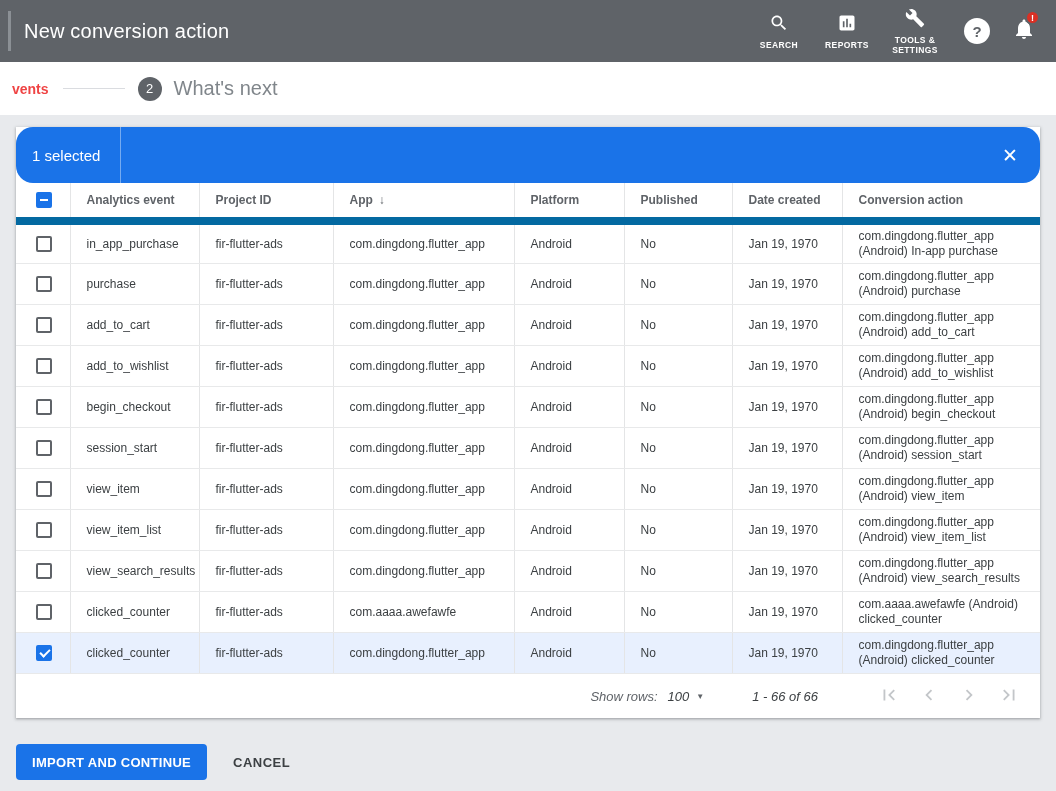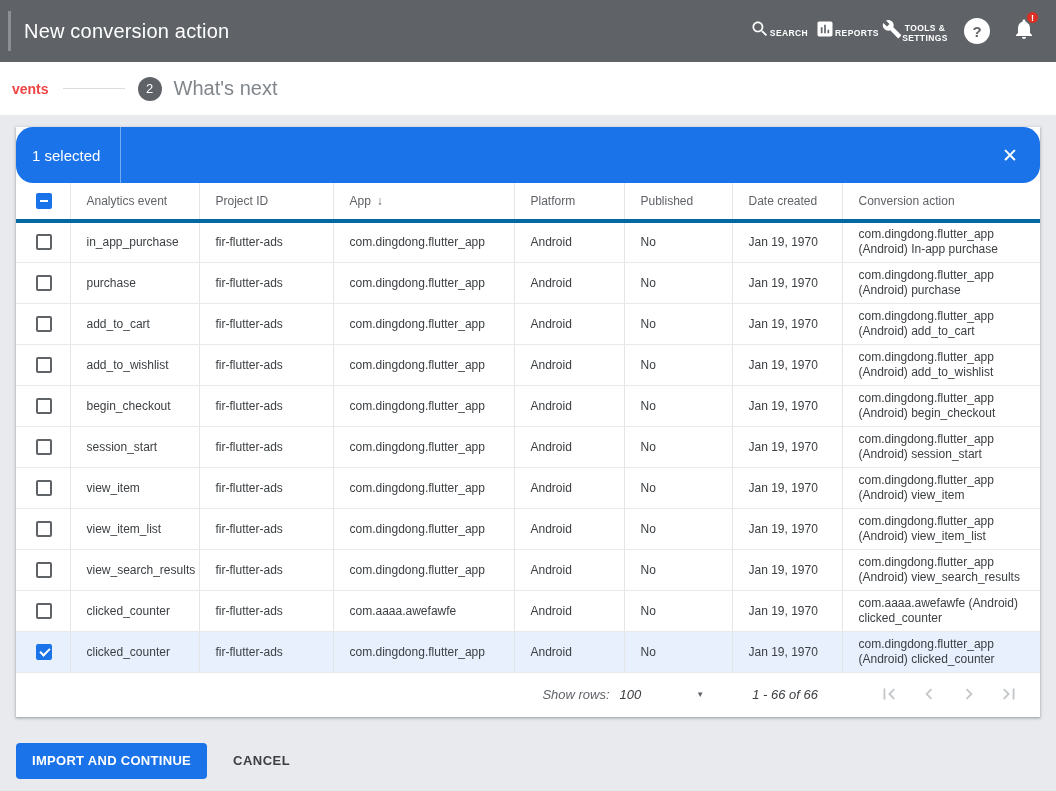--- a/index.html
+++ b/index.html
@@ -4,21 +4,21 @@
 <style>
   * { box-sizing: border-box; margin: 0; padding: 0; }
   html,body { width:1056px; height:791px; overflow:hidden; }
   body { font-family: "Liberation Sans", sans-serif; background:#e8eaed; }
 
   
   .appbar { height:62px; background:#5f6368; display:flex; align-items:center; position:relative; color:#fff; }
   .appbar-accent { position:absolute; left:8px; top:11px; width:3px; height:40px; background:#8b9095; }
   .appbar-title { margin-left:24px; font-size:20px; font-weight:500; letter-spacing:.2px; }
   .appbar-right { position:absolute; right:14px; top:0; height:62px; display:flex; align-items:center; }
-  .nav-item { width:66px; display:flex; flex-direction:row; align-items:center; justify-content:center; cursor:pointer; margin-right:2px; }
+  .nav-item { width:66px; display:flex; flex-direction:column; align-items:center; justify-content:center; cursor:pointer; margin-right:2px; }
   .nav-item svg { width:20px; height:20px; }
   .nav-label { margin-top:3px; font-size:8.5px; font-weight:700; letter-spacing:.4px; text-align:center; line-height:10px; }
   .help-btn { width:26px; height:26px; border-radius:50%; background:#fff; color:#5f6368; font-weight:700; font-size:15px; display:flex; align-items:center; justify-content:center; margin:0 22px 0 14px; cursor:pointer; }
   .bell-wrap { position:relative; margin-right:6px; cursor:pointer; }
   .bell-wrap svg { width:24px; height:24px; }
   .bell-badge { position:absolute; top:-7px; right:-4px; width:15px; height:15px; background:#d93025; border:2px solid #5f6368; border-radius:50%; color:#fff; font-size:9px; font-weight:700; display:flex; align-items:center; justify-content:center; }
 
   
   .stepper { height:53px; background:#fff; display:flex; align-items:center; }
   .step1-partial { font-size:14px; font-weight:700; color:#ef4444; margin-left:12px; }
@@ -29,36 +29,36 @@
   
   .card { margin:12px 16px 0; background:#fff; box-shadow:0 1px 2px rgba(60,64,67,.3), 0 1px 3px 1px rgba(60,64,67,.15); }
   .sel-bar { height:56px; background:#1a73e8; display:flex; align-items:center; color:#fff;border-radius:17px; }
   .sel-count { font-size:15px; padding:0 20px 0 16px; }
   .sel-divider { width:1px; height:56px; background:rgba(255,255,255,.4); }
   .sel-spacer { flex:1; }
   .sel-close { padding-right:22px; font-size:19px; cursor:pointer; line-height:1; }
 
   
   table { width:100%; border-collapse:collapse; table-layout:fixed; }
-  th { height:38px; font-size:12px; font-weight:400; color:#5f6368; text-align:left; padding-left:16px; border-bottom:4px solid #0369a1; white-space:nowrap; overflow:hidden; }
+  th { height:38px; font-size:12px; font-weight:700; color:#5f6368; text-align:left; padding-left:16px; border-bottom:8px solid #0369a1; white-space:nowrap; overflow:hidden; }
   td { height:41px; font-size:12px; color:#3c4043; padding-left:16px; border-bottom:1px solid #e8e9ea; white-space:nowrap; overflow:hidden; vertical-align:middle; }
   th + th, td + td { border-left:1px solid #e4e5e6; }
   td.conv { white-space:normal; line-height:15px; padding-top:4px; padding-bottom:4px; padding-right:8px; }
   tr.selected td { background:#e8f0fe; }
   .cb-cell { padding-left:20px !important; }
   .cb { width:16px; height:16px; display:inline-block; border:2px solid #5f6368; border-radius:2px; position:relative; vertical-align:middle; cursor:pointer; }
   .cb.indeterminate, .cb.checked { background:#1a73e8; border-color:#1a73e8; }
   .cb.indeterminate::after { content:""; position:absolute; left:2px; top:5px; width:8px; height:2px; background:#fff; }
   .cb.checked::after { content:""; position:absolute; left:3.5px; top:0px; width:4px; height:8px; border:solid #fff; border-width:0 2px 2px 0; transform:rotate(45deg); }
   .sort-arrow { font-size:12px; color:#5f6368; margin-left:6px; }
 
   
   .tfoot { height:44px; display:flex; align-items:center; justify-content:flex-end; padding-right:18px; font-size:13px; color:#3c4043;font-style:italic; }
   .show-rows-label { color:#5f6368; }
-  .show-rows-value { margin-left:10px; cursor:pointer; display:flex; align-items:center;gap:48px; }
+  .show-rows-value { margin-left:10px; cursor:pointer; display:flex; align-items:center; }
   .caret { font-size:8px; color:#5f6368; margin-left:7px; }
   .range { margin:0 44px 0 48px; }
   .pager { display:flex; align-items:center; }
   .pager-btn { width:24px; height:24px; margin-left:16px; cursor:default; }
   .pager-btn svg { width:22px; height:22px; fill:#c3c6c9; }
 
   
   .actions { margin:26px 16px 0; display:flex; align-items:center; }
   .btn-primary { background:#1a73e8; color:#fff; border:none; border-radius:4px; height:36px; padding:0 16px; font-family:"Liberation Sans", sans-serif; font-size:13px; font-weight:700; letter-spacing:.3px; cursor:pointer; }
   .btn-text { background:none; border:none; margin-left:26px; font-family:"Liberation Sans", sans-serif; font-size:13px; font-weight:700; letter-spacing:.5px; color:#3c4043; cursor:pointer; }

